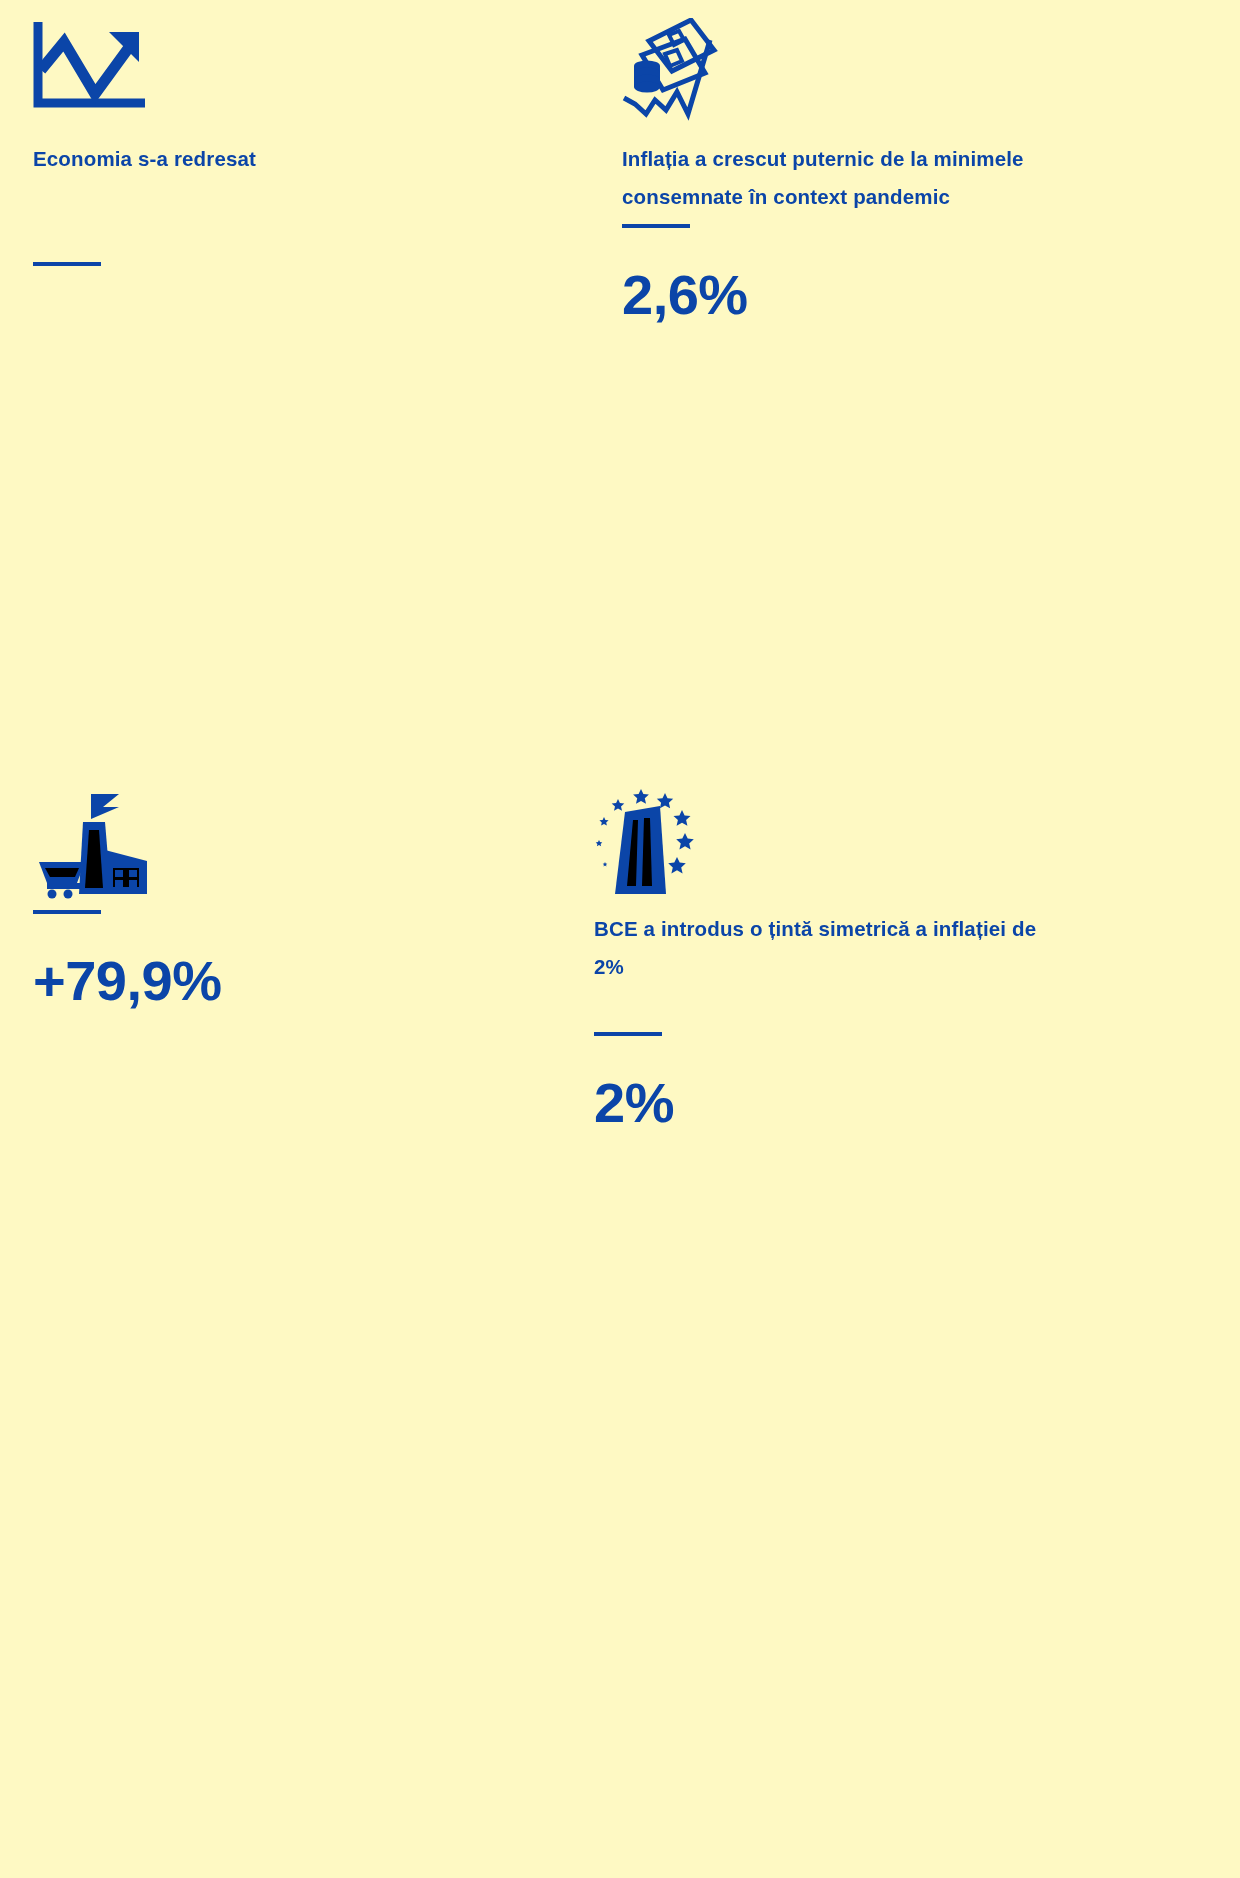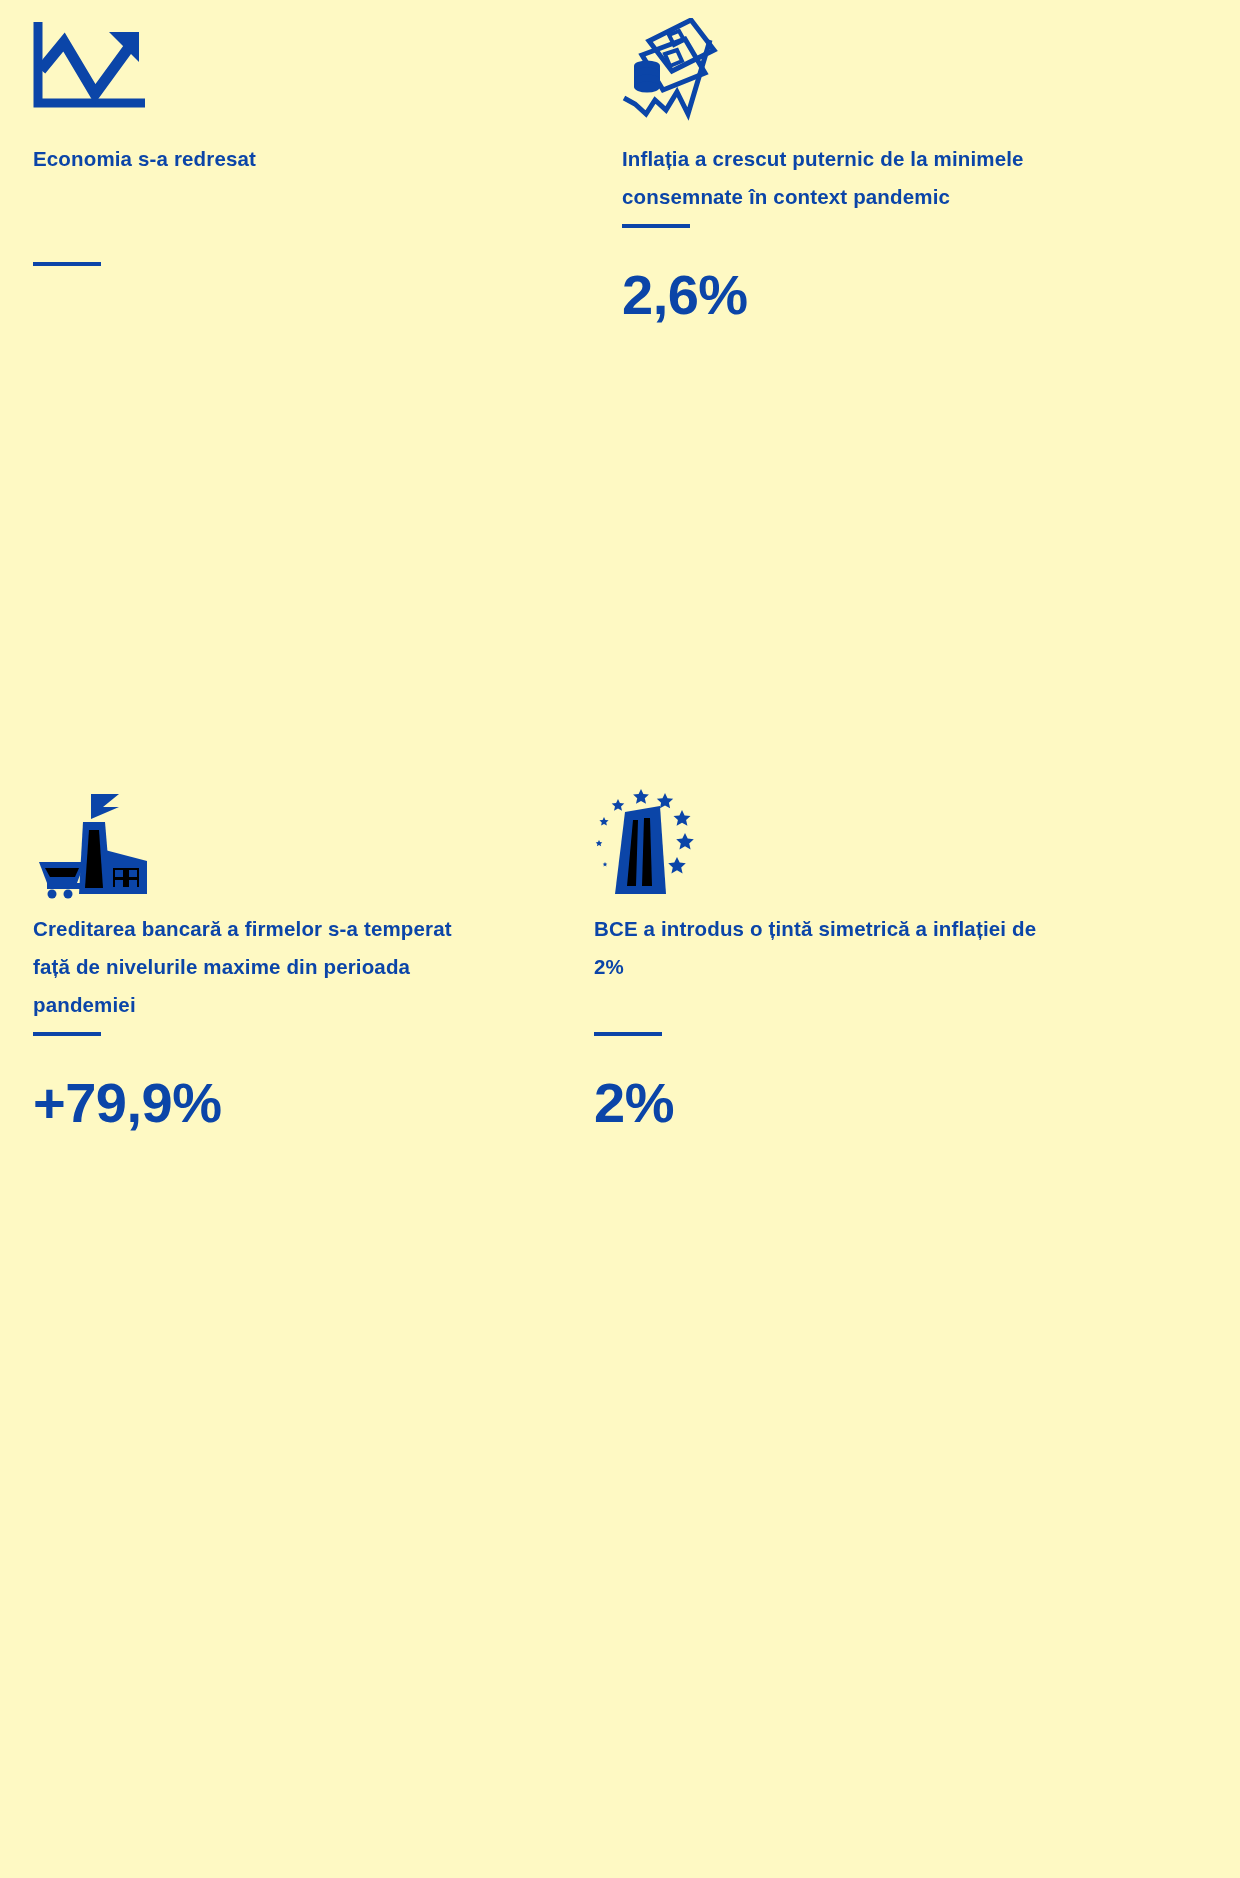--- a/index.html
+++ b/index.html
@@ -139,21 +139,20 @@
         <rect x="82" y="92" width="8" height="7" fill="#0B45A8"></rect>
         <rect x="96" y="92" width="8" height="7" fill="#0B45A8"></rect>
 
         <path d="M6 74 L52 74 L44 95 L14 95 Z" fill="#0B45A8"></path>
         <path d="M12 80 L46 80 L42 89 L17 89 Z" fill="#000000"></path>
         <path d="M14 95 L48 95 L48 101 L14 101 Z" fill="#0B45A8"></path>
         <circle cx="19" cy="106" r="4.5" fill="#0B45A8"></circle>
         <circle cx="35" cy="106" r="4.5" fill="#0B45A8"></circle>
       </svg>
     </span>
-    <p class="card-title">Creditarea bancară a firmelor s-a temperat față de nivelurile maxime din perioada pandemiei</p>
     <div class="divider"></div>
     <p class="card-value">+79,9%</p>
   </div>
 
   <div class="card card-r2c2">
     <span class="icon-wrap">
       <svg width="130" height="112" viewBox="0 0 130 112" fill="none" xmlns="http://www.w3.org/2000/svg">
 
         <path d="M31 24 L66 18 L72 106 L21 106 Z" fill="#0B45A8"></path>
         <path d="M39 32 L44 32 L42 98 L33 98 Z" fill="#000000"></path>

